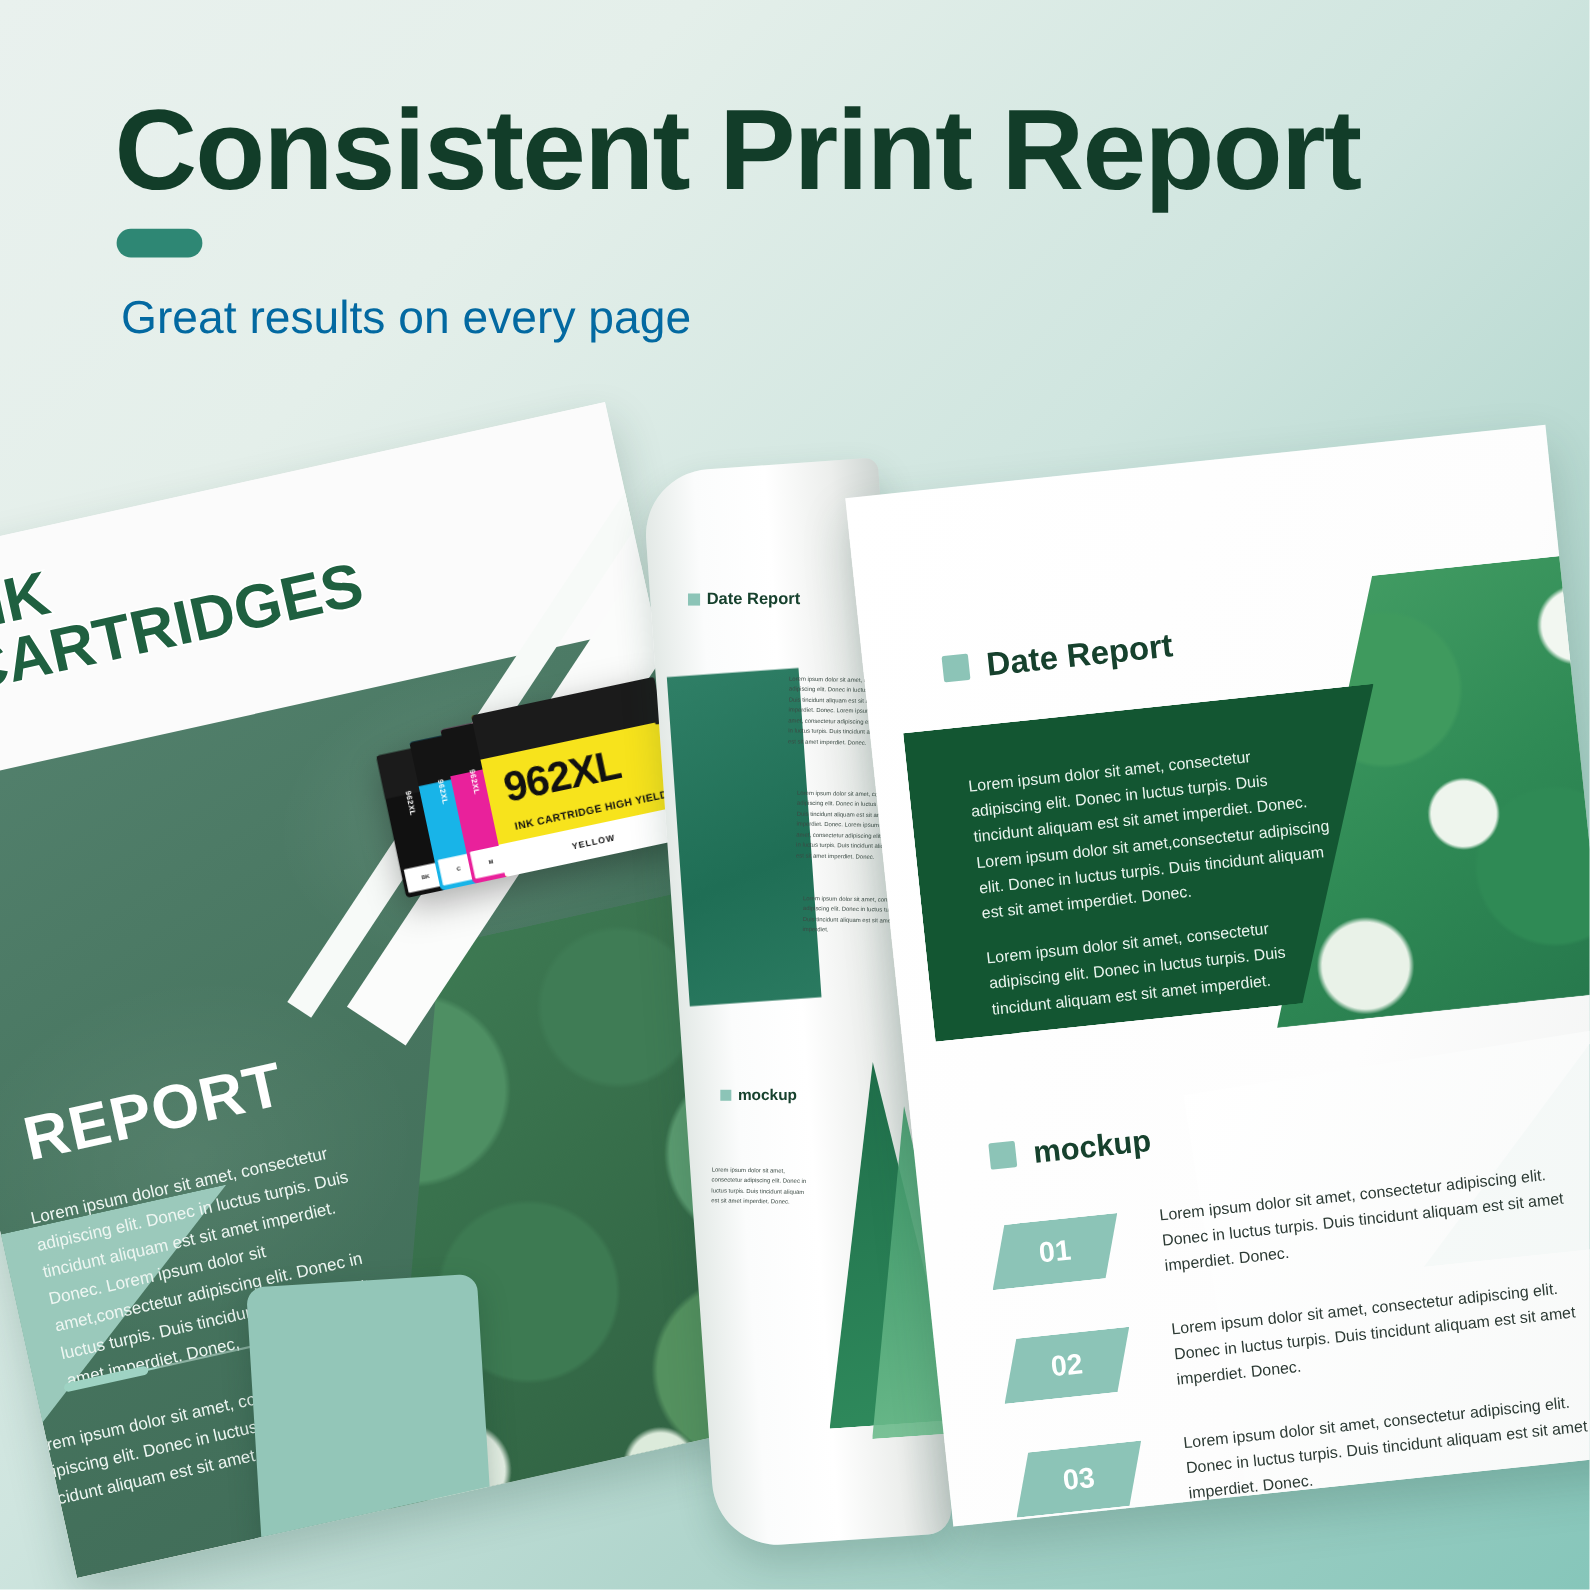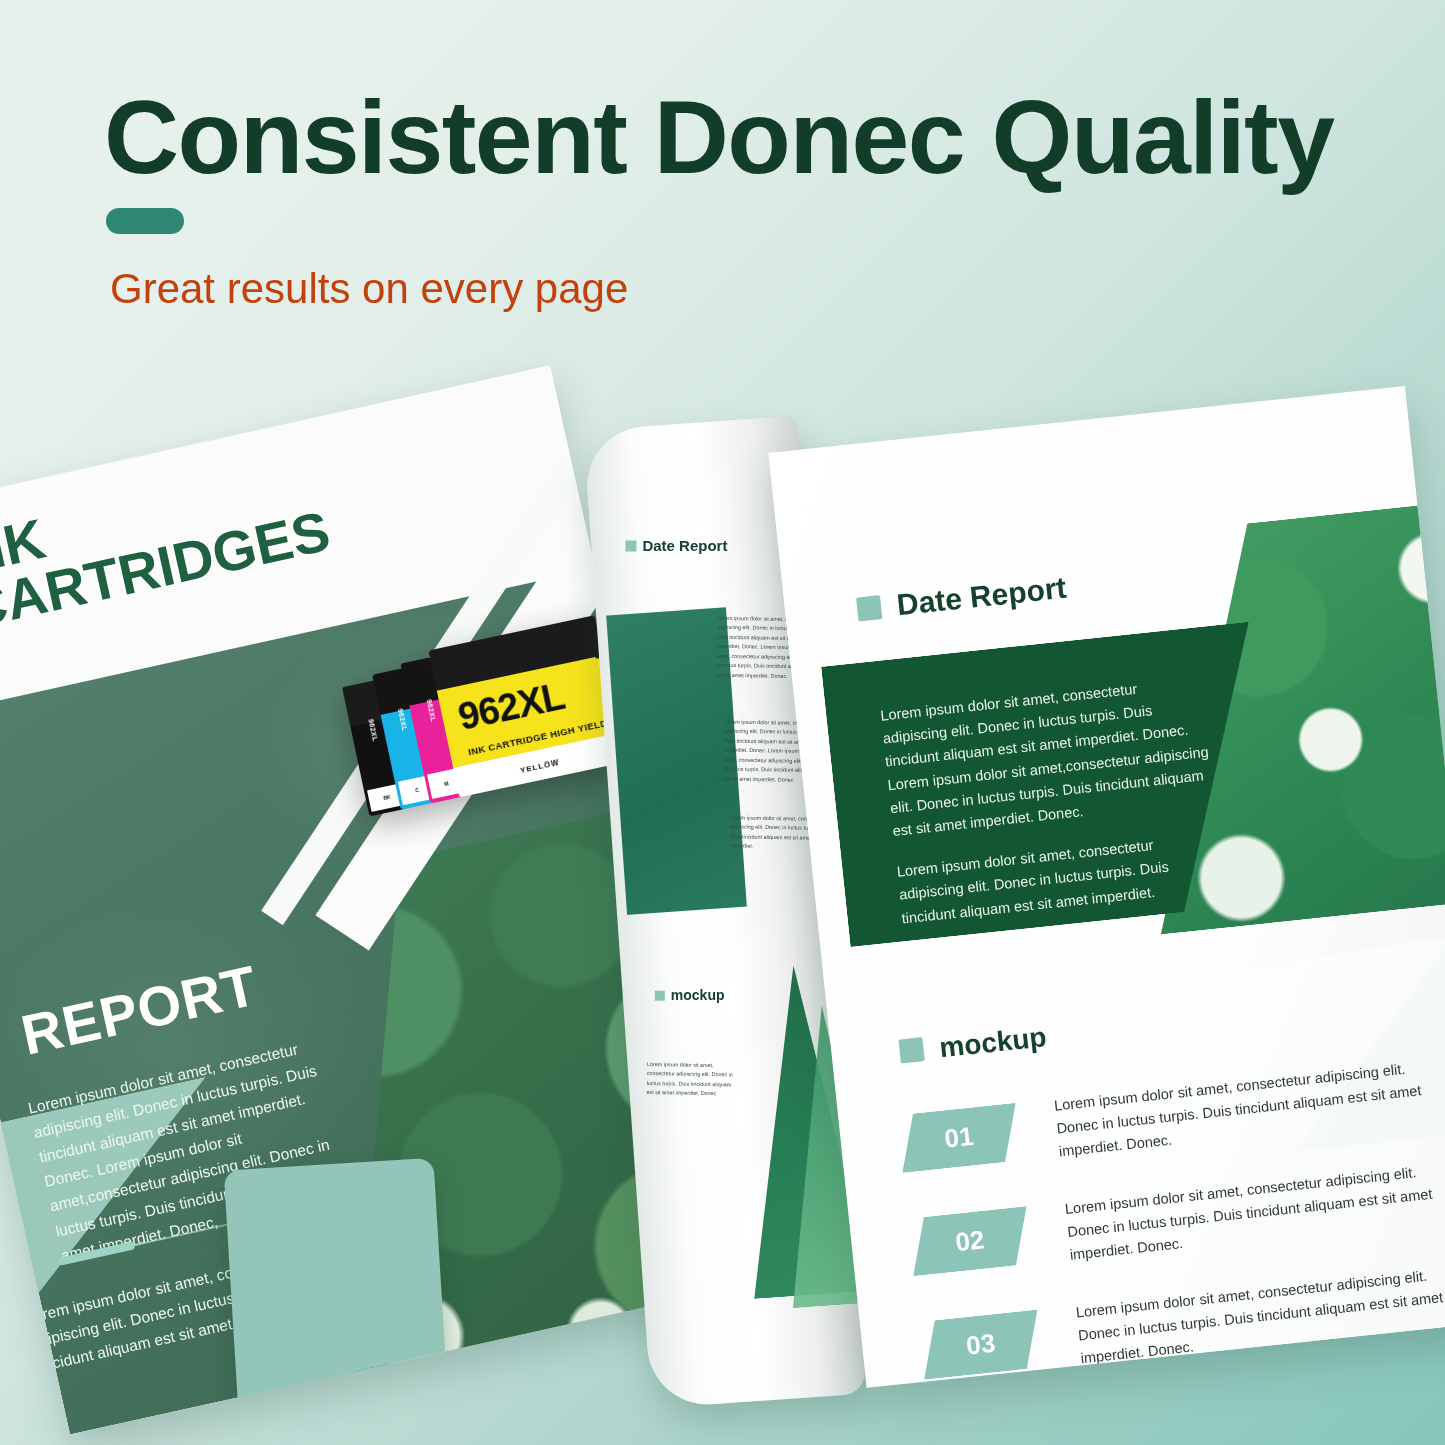--- a/index.html
+++ b/index.html
@@ -17,21 +17,21 @@
     color:#123d29; white-space:nowrap;
     font-family:"Liberation Sans", sans-serif;
   }
   .accent-pill {
     position:absolute; left:106px; top:208px;
     width:78px; height:26px; border-radius:13px;
     background:#2e8774;
   }
   .subhead {
     position:absolute; left:110px; top:265px;
-    font-size:42px; color:#c2410c; font-weight:400;
+    font-size:42px; color:#0369a1; font-weight:400;
   }
 
   
   .paper { background:#fdfdfd; box-shadow:0 18px 40px rgba(26,70,56,.22); }
 
   
   #left-brochure {
     position:absolute; left:-40px; top:430px;
     width:700px; height:940px;
     transform:rotate(-12.5deg);
@@ -261,21 +261,21 @@
     font-size:26px; font-weight:700; color:#ffffff;
   }
   .rb-item p {
     position:absolute; left:158px; top:-4px; width:386px;
     font-size:14.5px; line-height:1.6; color:#2c3a34;
   }
 </style>
 </head>
 <body>
 
-<div class="headline">Consistent Donec Quality</div>
+<div class="headline">Consistent Print Report</div>
 <div class="accent-pill"></div>
 <div class="subhead">Great results on every page</div>
 
 <div id="left-brochure" class="paper">
   <div class="lb-top"></div>
   <div class="lb-body">
     <div class="lb-photo"></div>
     <div class="lb-tri"></div>
     <div class="report-title">REPORT</div>
     <p class="lb-para" id="lb-para-1">Lorem ipsum dolor sit amet, consectetur adipiscing elit. Donec in luctus turpis. Duis tincidunt aliquam est sit amet imperdiet. Donec. Lorem ipsum dolor sit amet,consectetur adipiscing elit. Donec in luctus turpis. Duis tincidunt aliquam est sit amet imperdiet. Donec,</p>

